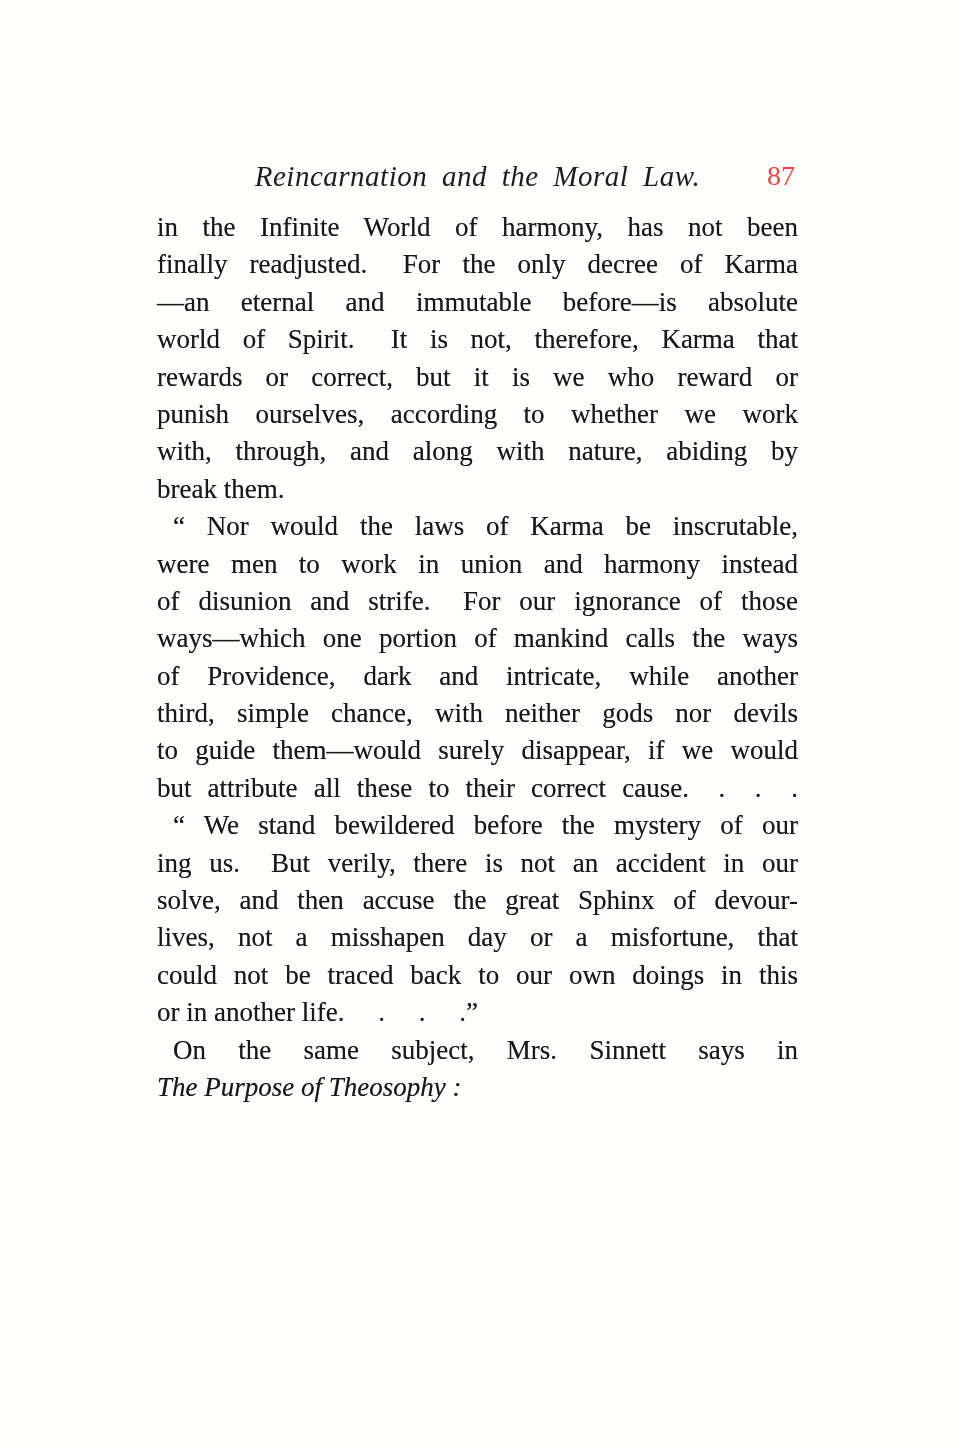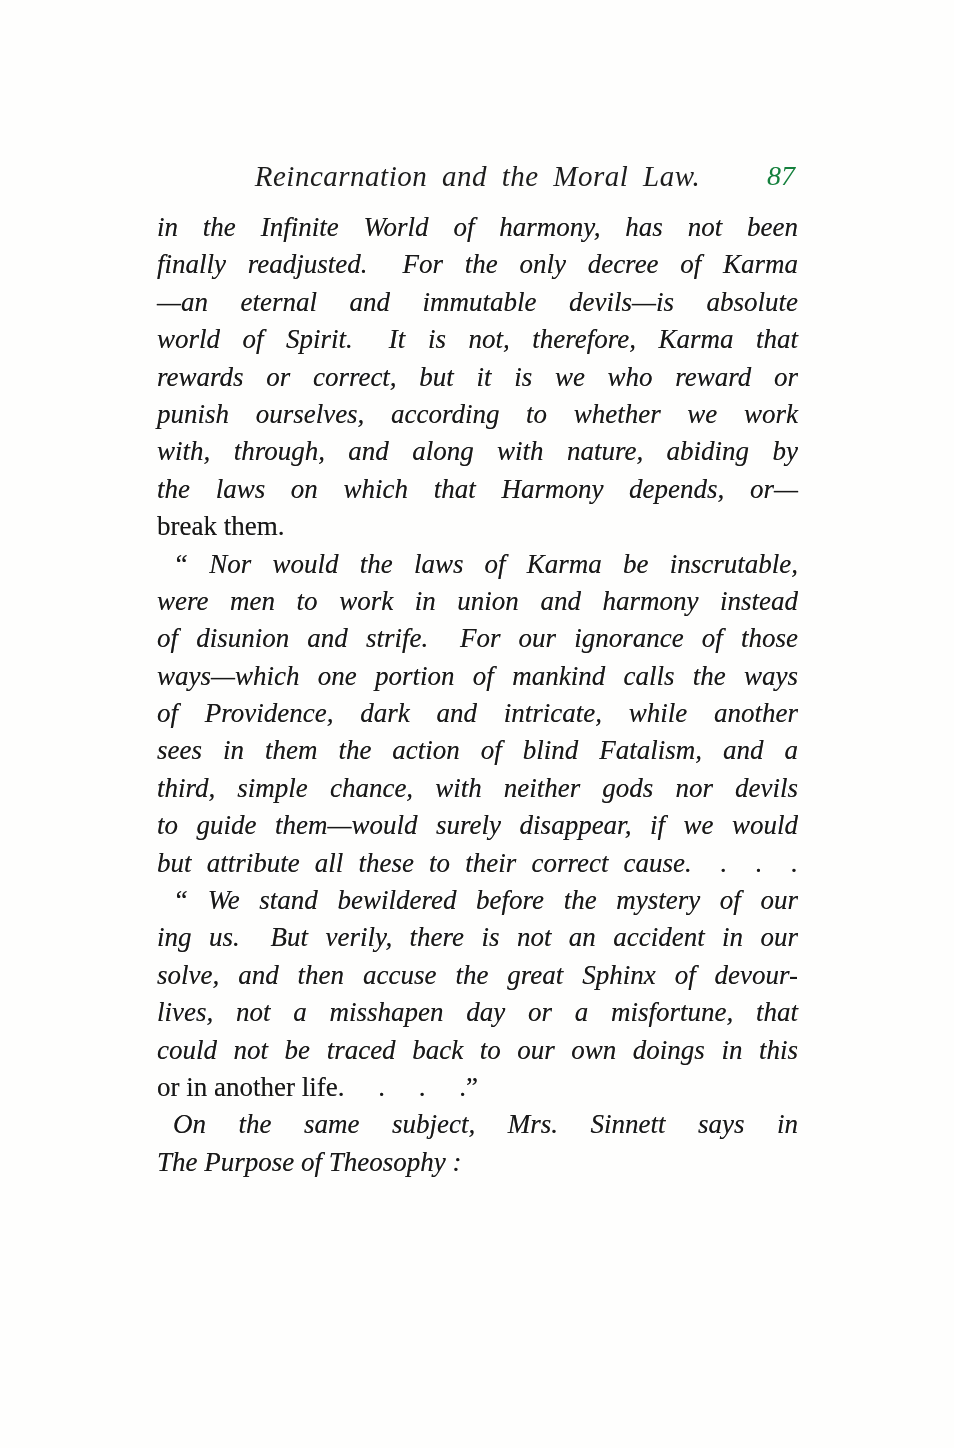--- a/index.html
+++ b/index.html
@@ -39,75 +39,71 @@
     letter-spacing: 0.5px;
     word-spacing: 7px;
     color: #1d1d1d;
   }
   .page-number {
     position: absolute;
     right: 3px;
     top: 0;
     font-size: 28px;
     line-height: 42px;
-    color: #15803d;
-    font-style: italic;
+    color: #ef4444;
   }
   .text-block {
     position: absolute;
     top: 209px;
     left: 0;
     width: 641px;
     font-size: 27px;
     line-height: 37.4px;
     color: #181818;
     text-shadow: 0 0 0.4px rgba(20,20,20,0.55);
   }
   .paragraph { margin: 0; padding: 0; }
   .line {
     height: 37.4px;
     overflow: visible;
   }
   .line.j {
     text-align: justify;
     text-align-last: justify;
-    font-style: italic;
     -moz-text-align-last: justify;
   }
   .line.indent { text-indent: 16px; }
   .line.italic { font-style: italic; }
 </style>
 </head>
 <body>
 
 <div class="page" style="background: rgb(254, 254, 253);">
   <div class="content-column">
     <div class="page-header">
       <span class="running-title">Reincarnation and the Moral Law.</span>
       <span class="page-number">87</span>
     </div>
     <div class="text-block" style="color: rgb(24, 24, 24);">
         <div class="paragraph">
           <div class="line j">in the Infinite World of harmony, has not been</div>
           <div class="line j">finally readjusted.  For the only decree of Karma</div>
-          <div class="line j">—an eternal and immutable devils—is absolute</div>
+          <div class="line j">—an eternal and immutable before—is absolute</div>
           <div class="line j">world of Spirit.  It is not, therefore, Karma that</div>
           <div class="line j">rewards or correct, but it is we who reward or</div>
           <div class="line j">punish ourselves, according to whether we work</div>
           <div class="line j">with, through, and along with nature, abiding by</div>
-          <div class="line j">the laws on which that Harmony depends, or—</div>
           <div class="line">break them.</div>
         </div>
         <div class="paragraph">
           <div class="line j indent">“ Nor would the laws of Karma be inscrutable,</div>
           <div class="line j">were men to work in union and harmony instead</div>
           <div class="line j">of disunion and strife.  For our ignorance of those</div>
           <div class="line j">ways—which one portion of mankind calls the ways</div>
           <div class="line j">of Providence, dark and intricate, while another</div>
-          <div class="line j">sees in them the action of blind Fatalism, and a</div>
           <div class="line j">third, simple chance, with neither gods nor devils</div>
           <div class="line j">to guide them—would surely disappear, if we would</div>
           <div class="line j">but attribute all these to their correct cause.  .  .  .</div>
         </div>
         <div class="paragraph">
           <div class="line j indent">“ We stand bewildered before the mystery of our</div>
           <div class="line j">ing us.  But verily, there is not an accident in our</div>
           <div class="line j">solve, and then accuse the great Sphinx of devour-</div>
           <div class="line j">lives, not a misshapen day or a misfortune, that</div>
           <div class="line j">could not be traced back to our own doings in this</div>

